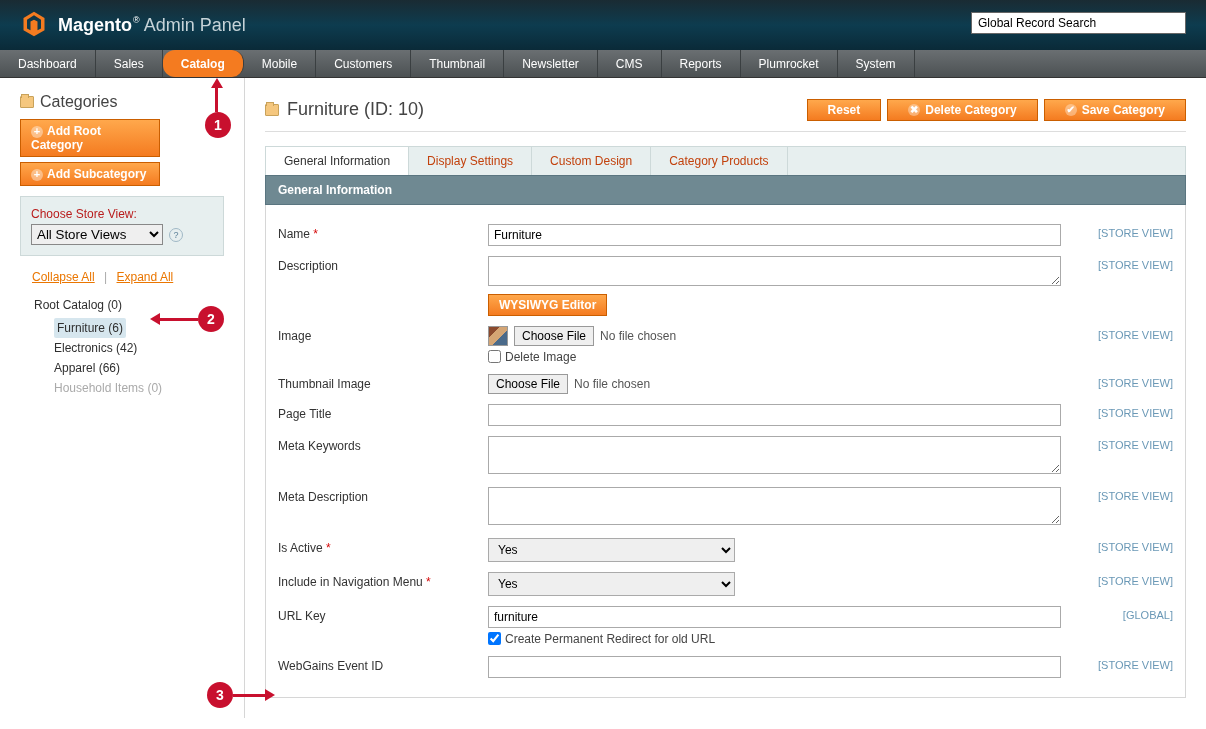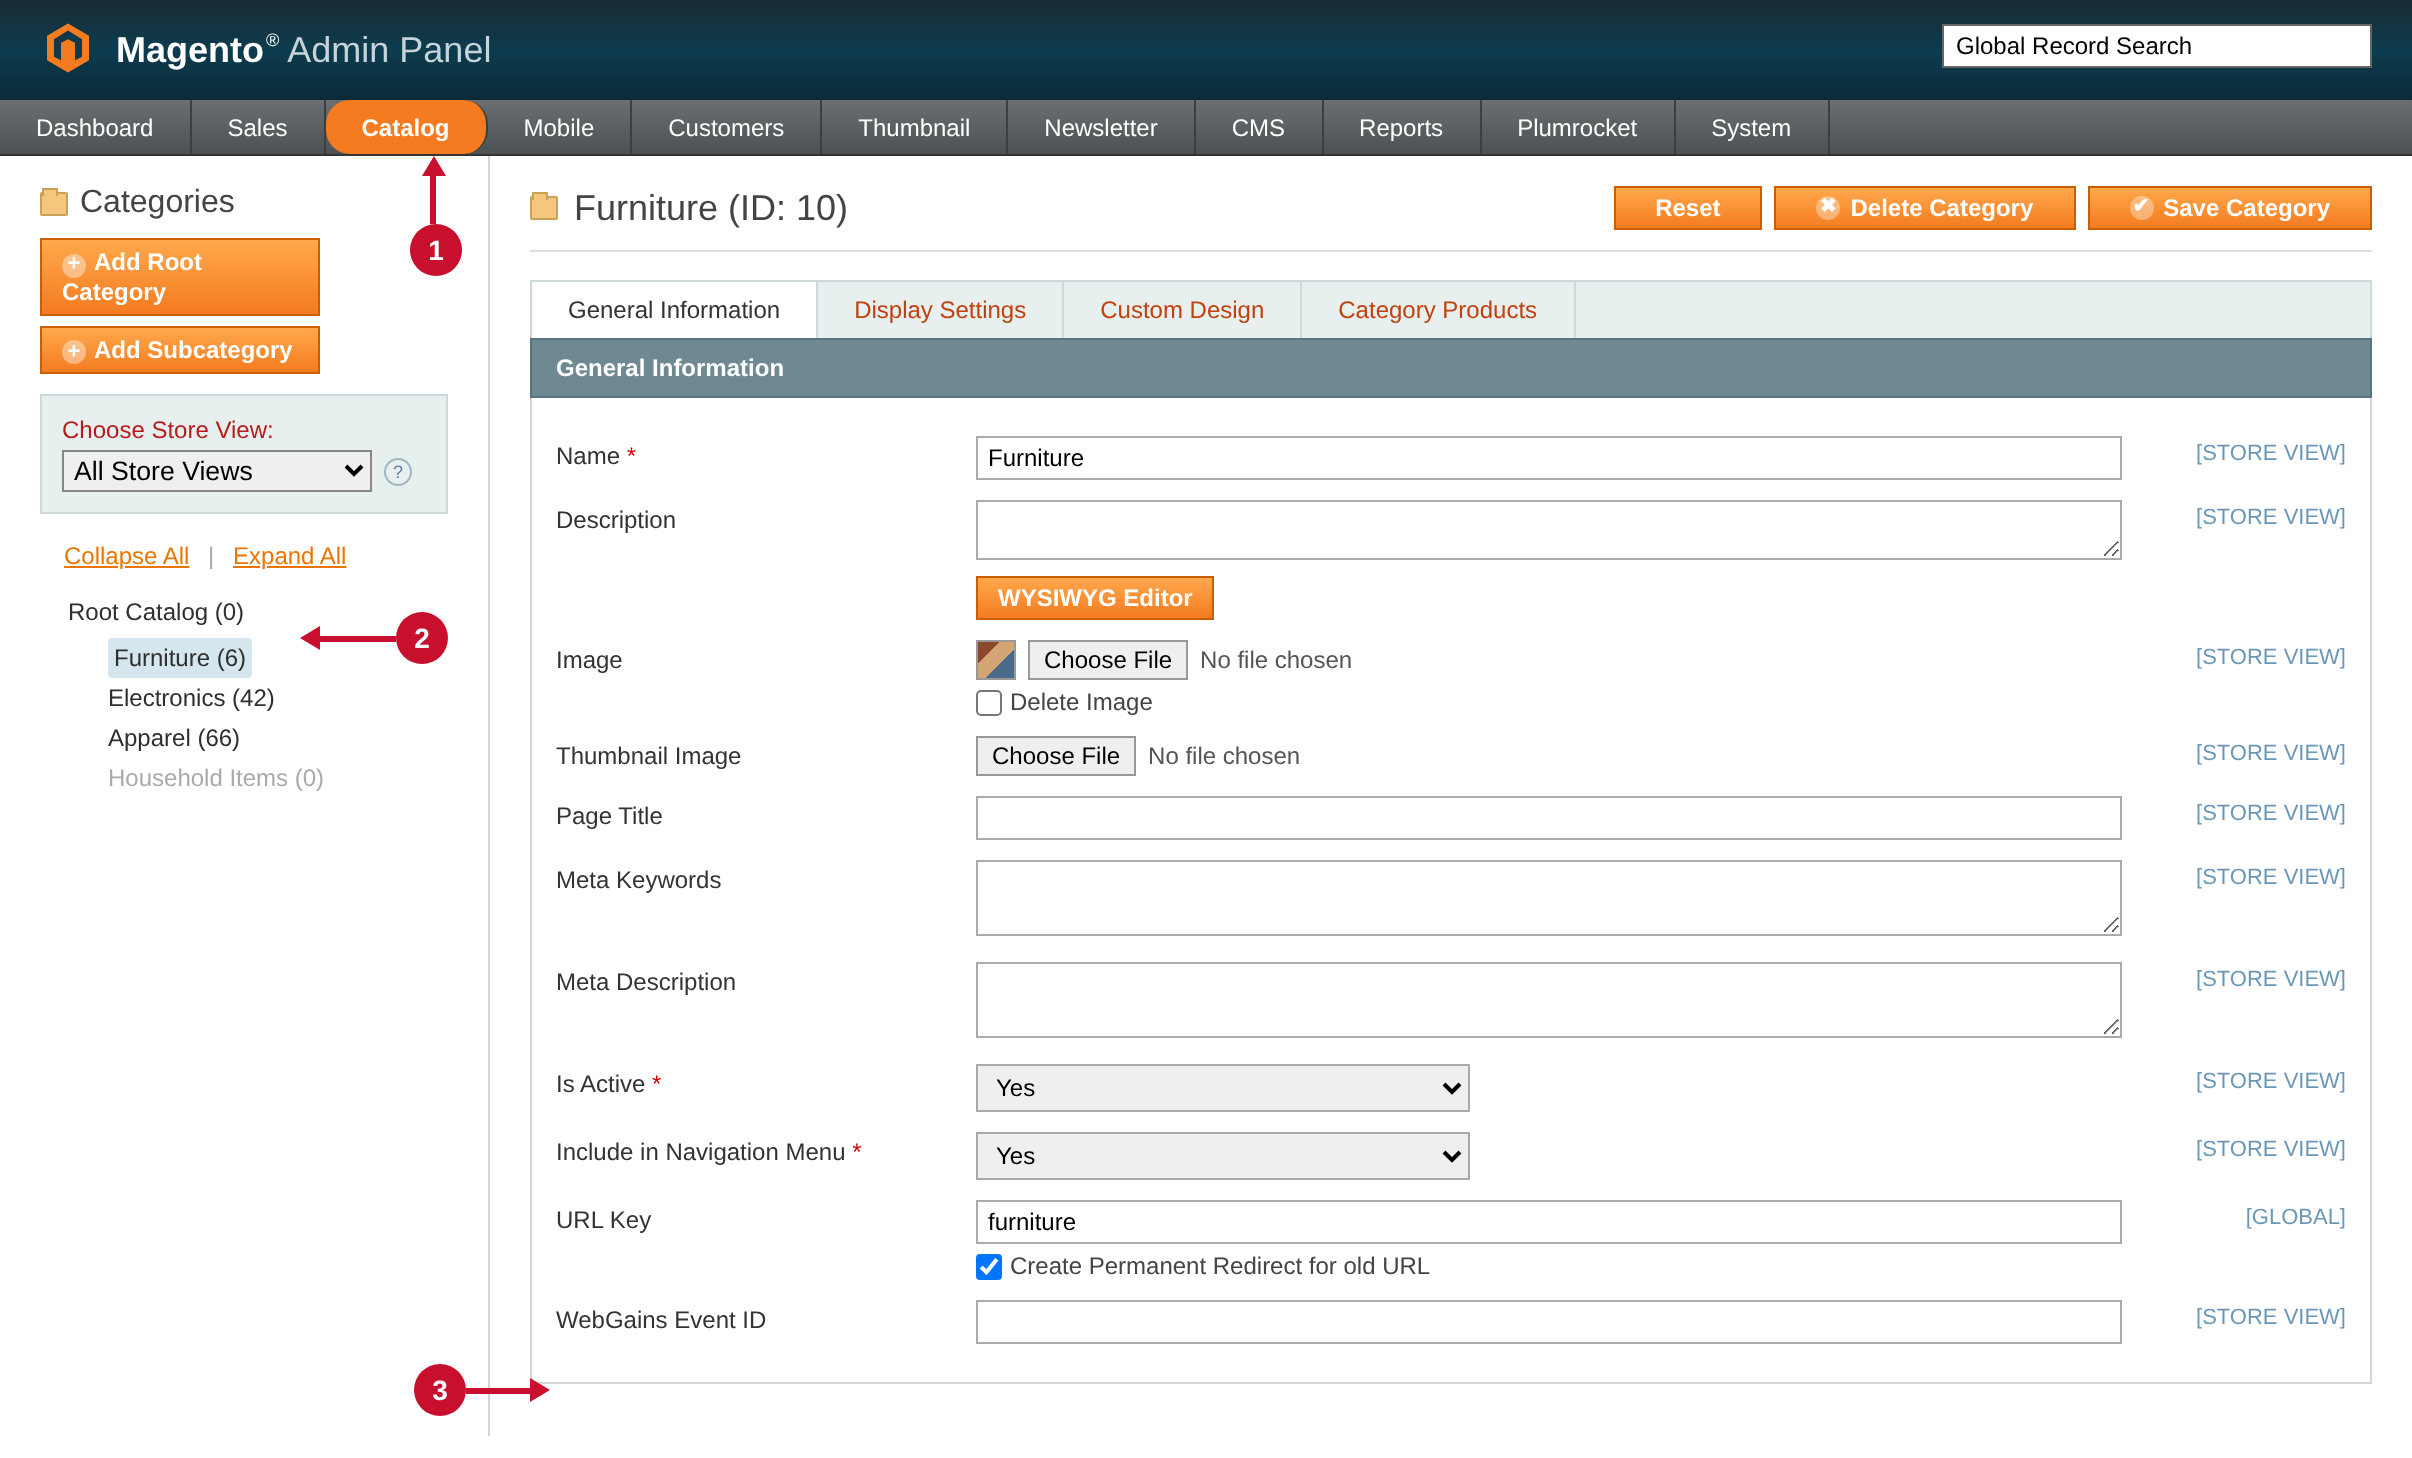--- a/index.html
+++ b/index.html
@@ -9,31 +9,31 @@
 .logo-icon svg { width: 28px; height: 28px; }
 .logo-text { color: #fff; font-size: 18px; }
 .logo-text .brand { font-weight: bold; }
 .logo-text .sup { font-size: 9px; vertical-align: top; margin-left: 1px; }
 .logo-text .sub { font-weight: normal; color: #c6d3d8; margin-left: 4px; margin-top: 16px; }
 .search-box { position: absolute; right: 20px; top: 12px; }
 .search-box input { width: 215px; height: 22px; padding: 2px 6px; border: 1px solid #666; font-size: 12px; }
 .navbar { background: linear-gradient(to bottom, #6a6f72, #4c5153); height: 28px; display: flex; border-bottom: 1px solid #333; }
 .nav-item { color: #fff; padding: 0 18px; line-height: 28px; font-size: 12px; cursor: pointer; border-right: 1px solid #3a3f41; }
 .nav-item.active { background: #f47b20; font-weight: bold; border-radius: 12px; }
-.main { display: flex; }
+.main { display: flex; align-items: center; }
 .sidebar { width: 245px; padding: 15px 20px; border-right: 1px solid #d6d6d6; min-height: 640px; }
 .sidebar-title { font-size: 16px; color: #444; margin-bottom: 8px; display: flex; align-items: center; gap: 6px; }
 .folder-icon { width: 14px; height: 12px; background: #f5c77e; border: 1px solid #c9a25a; border-radius: 1px; display: inline-block; position: relative; }
 .folder-icon::before { content: ''; position: absolute; top: -3px; left: 0; width: 6px; height: 3px; background: #f5c77e; border: 1px solid #c9a25a; border-bottom: none; }
 .btn-orange { display: block; background: linear-gradient(to bottom, #ffa84c, #f47b20); color: #fff; border: 1px solid #ca5e00; padding: 4px 10px; font-size: 12px; font-weight: bold; cursor: pointer; margin-bottom: 5px; width: 140px; text-align: left; }
 .btn-orange .plus { background: rgba(255,255,255,0.4); border-radius: 50%; width: 12px; height: 12px; display: inline-flex; align-items: center; justify-content: center; margin-right: 4px; font-size: 11px; line-height: 1; }
 .store-box { background: #e7efef; border: 1px solid #cdd9d9; padding: 10px; margin-top: 10px; }
 .store-box label { color: #b91c1c; display: block; margin-bottom: 3px; }
 .store-row { display: flex; align-items: center; gap: 6px; }
-.store-box select { width: 155px; padding: 1px; border: 1px solid #888; }
+.store-box select { width: 132px; padding: 1px; border: 1px solid #888; }
 .help-icon { width: 14px; height: 14px; border: 1px solid #a0b8c6; border-radius: 50%; color: #5e8199; font-size: 9px; display: inline-flex; align-items: center; justify-content: center; }
 .collapse-row { margin: 14px 0 14px 12px; font-size: 12px; }
 .collapse-row a { color: #ea7601; text-decoration: underline; cursor: pointer; }
 .collapse-row .sep { color: #aaa; margin: 0 6px; }
 .tree { margin-left: 0; }
 .tree-root { color: #2f2f2f; margin-bottom: 6px; margin-left: 14px; }
 .tree-children { margin-left: 34px; }
 .tree-item { color: #2f2f2f; line-height: 20px; cursor: pointer; }
 .tree-item.selected { background: #d6e6ee; display: inline-block; padding: 0 3px; border-radius: 2px; }
 .tree-item.disabled { color: #aaa; }

